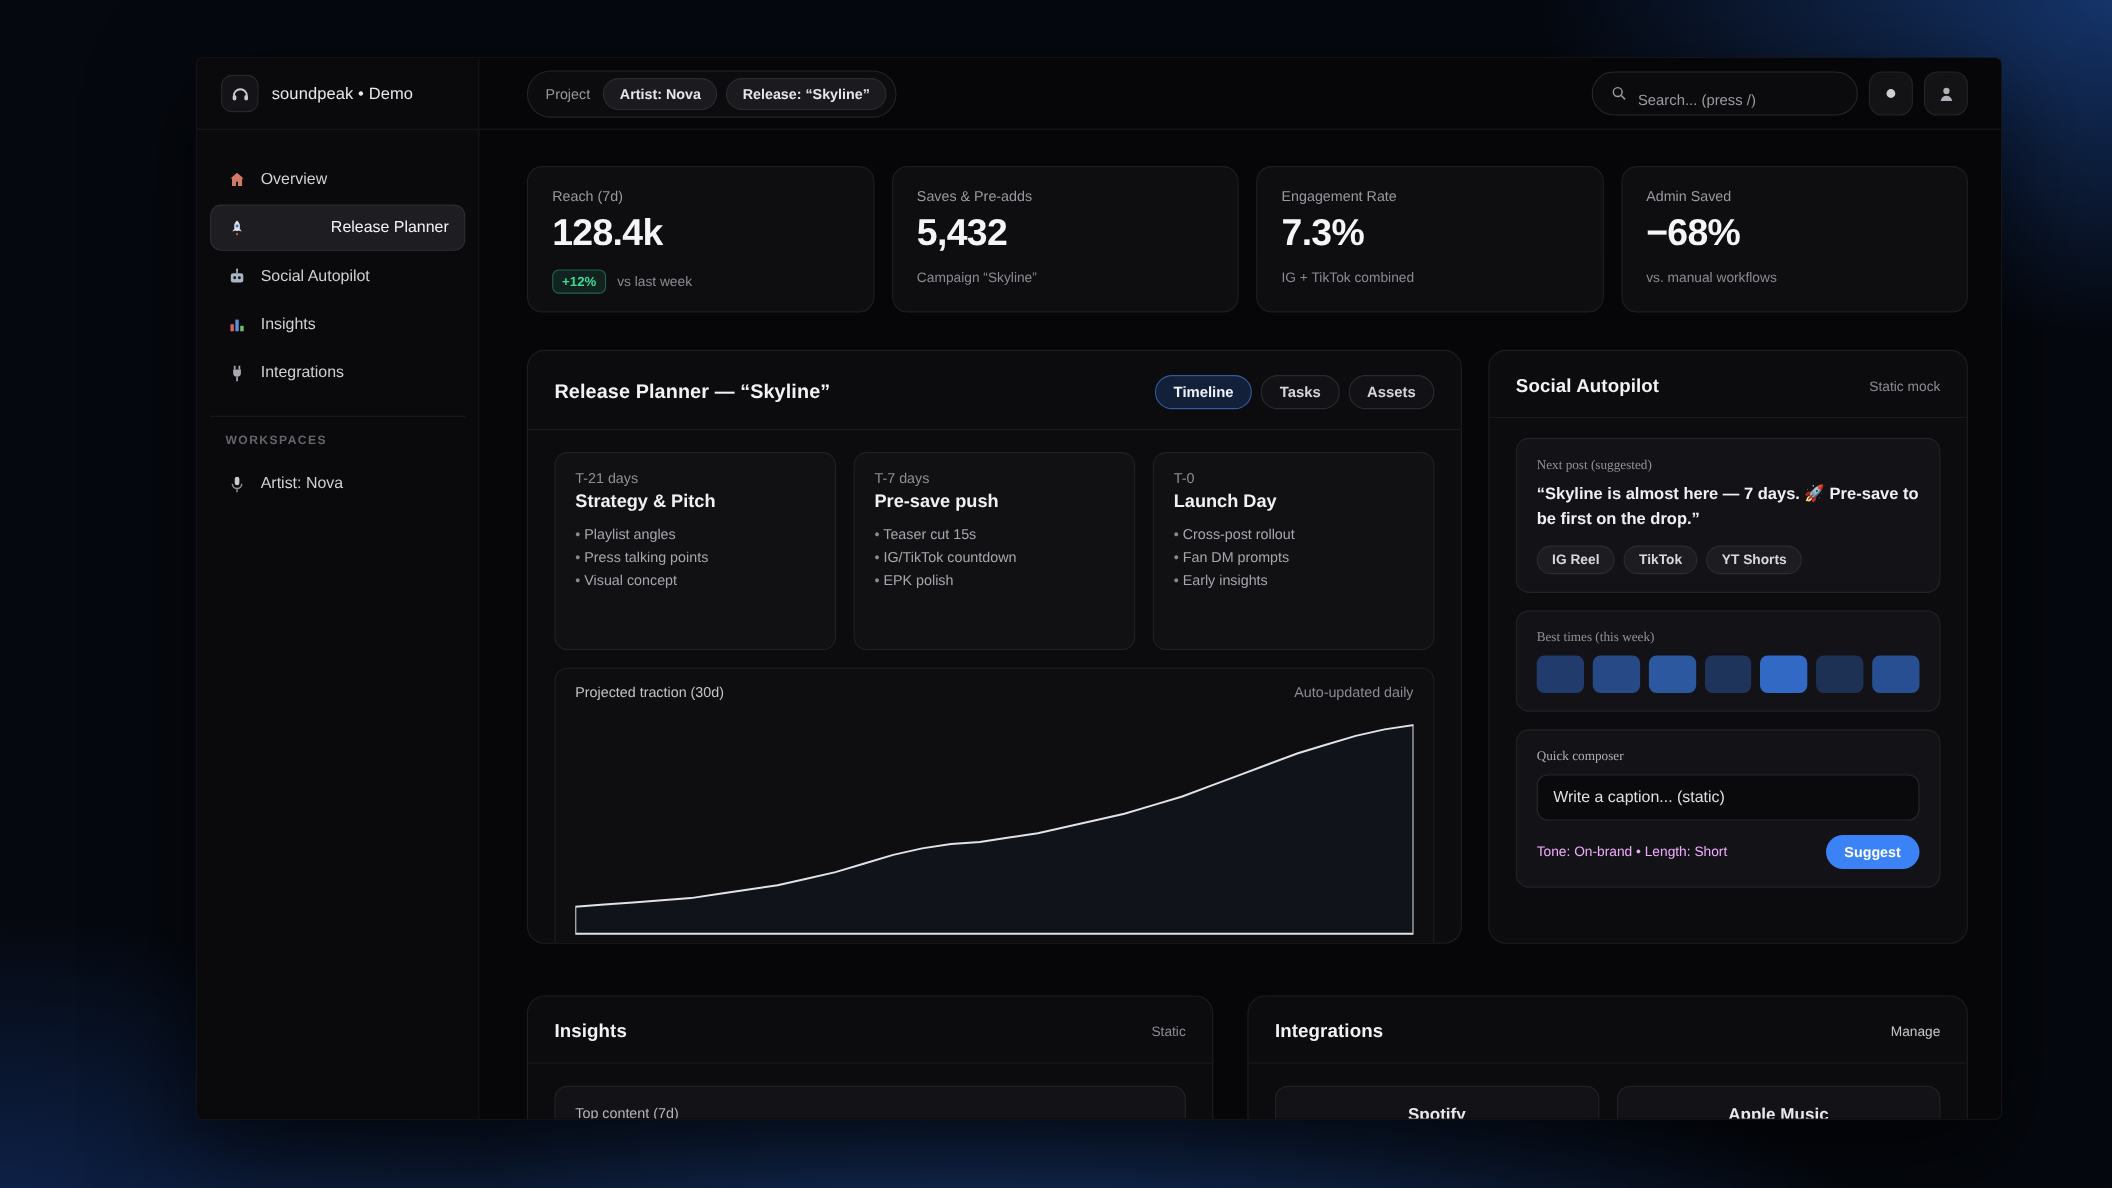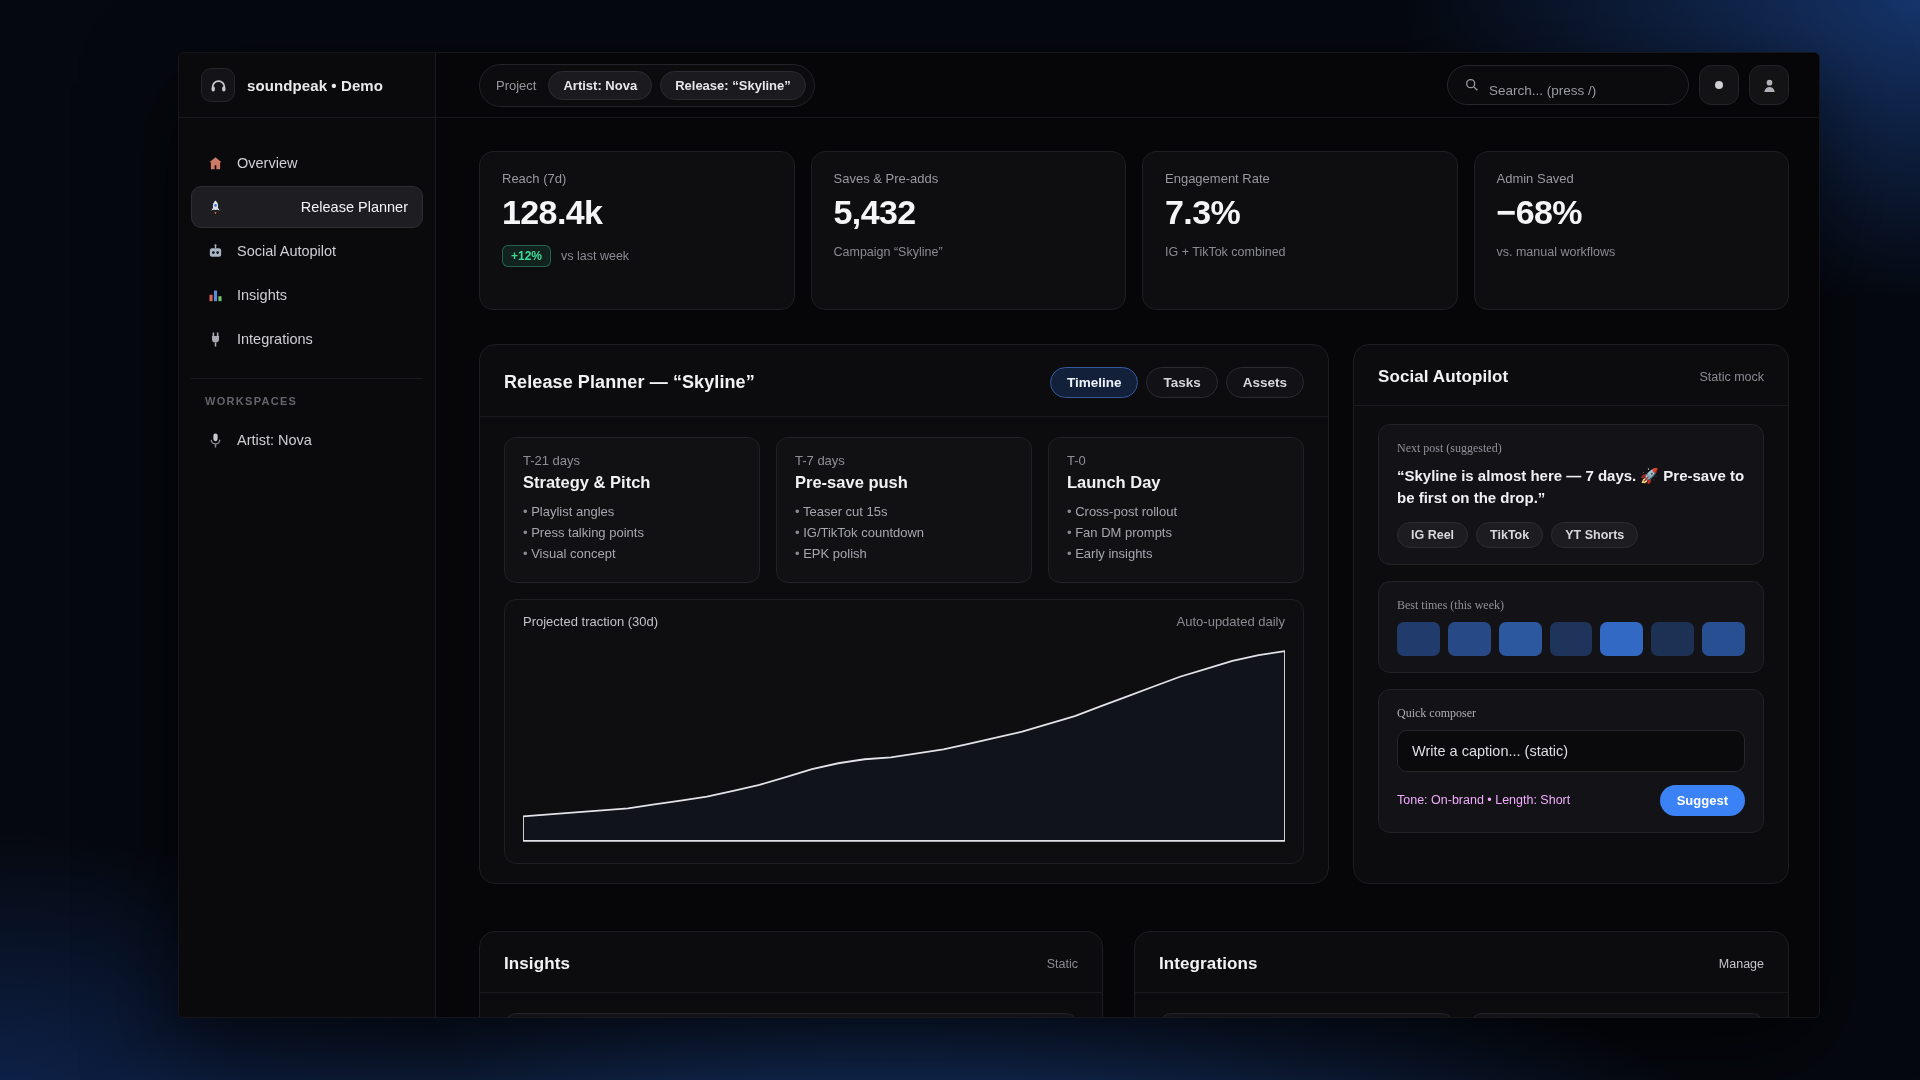--- a/index.html
+++ b/index.html
@@ -16,21 +16,21 @@
   .app-window{
     position:absolute; left:178px; top:52px; width:1642px; height:966px;
     background:#070709; border:1px solid #17171b; border-radius:6px;
     box-shadow:0 30px 90px rgba(0,0,0,.65);
     display:flex; overflow:hidden;
   }
   
   .sidebar{ width:257px; flex:0 0 257px; background:#0a0a0c; border-right:1px solid #1a1a1e; display:flex; flex-direction:column; }
   .logo-row{ height:65px; flex:0 0 65px; display:flex; align-items:center; gap:12px; padding:0 22px; border-bottom:1px solid #1a1a1e; }
   .logo-box{ width:34px; height:34px; border-radius:10px; background:#141418; border:1px solid #26262b; display:flex; align-items:center; justify-content:center; }
-  .brand{ font-size:15px; font-weight:700; color:#e9e9ec; letter-spacing:.1px; }
+  .brand{ font-size:15px; font-weight:400; color:#e9e9ec; letter-spacing:.1px; }
   .nav{ padding:24px 12px 0; display:flex; flex-direction:column; gap:2px; }
   .nav-item{ height:42px; display:flex; align-items:center; gap:13px; padding:0 14px; border-radius:10px; border:1px solid transparent; font-size:14.5px; font-weight:500; color:#cfcfd4; cursor:pointer; }
   .nav-item.active{ background:#1d1d22; border-color:#2d2d33; color:#f3f3f5;justify-content:space-between; }
   .nav-item .ic{ width:18px; display:flex; justify-content:center; }
   .side-divider{ border-top:1px solid #1a1a1e; margin:18px 12px 16px; }
   .ws-label{ font-size:11px; font-weight:700; letter-spacing:1.3px; color:#64646c; padding:0 26px; margin-bottom:8px; }
   
   .main{ flex:1; display:flex; flex-direction:column; background:#060608; min-width:0; }
   .topbar{ height:65px; flex:0 0 65px; border-bottom:1px solid #17171b; display:flex; align-items:center; justify-content:space-between; padding:0 30px 0 43px; }
   .crumb-pill{ display:flex; align-items:center; gap:8px; background:#0c0c0f; border:1px solid #232329; border-radius:999px; padding:6px 8px 6px 16px; }
@@ -38,38 +38,38 @@
   .chip{ background:#1a1a1f; border:1px solid #2b2b31; border-radius:999px; padding:6px 14px; font-size:13px; font-weight:600; color:#e7e7ea; cursor:pointer; }
   .top-right{ display:flex; align-items:center; gap:10px; }
   .search-pill{ display:flex; align-items:center; gap:9px; width:242px; height:40px; background:#0b0b0e; border:1px solid #26262c; border-radius:999px; padding:0 16px; }
   .search-pill input{ background:transparent; border:0; outline:none; color:#d7d7dc; font-size:13.5px; width:100%; font-family:inherit;margin-top:11px; }
   .search-pill input::placeholder{ color:#9a9aa2; }
   .icon-btn{ width:40px; height:40px; border-radius:12px; background:#131316; border:1px solid #232328; display:flex; align-items:center; justify-content:center; cursor:pointer; }
   .dot{ width:8px; height:8px; border-radius:50%; background:#cfcfd4; }
   
   .content{ flex:1; padding:33px 30px 0 43px; overflow:hidden; }
   .kpi-row{ display:grid; grid-template-columns:repeat(4,1fr); gap:16px; }
-  .kpi-card{ height:159px; background:#0e0e11; border:1px solid #1e1e23; border-radius:14px; padding:19px 22px; }
+  .kpi-card{ height:133px; background:#0e0e11; border:1px solid #1e1e23; border-radius:14px; padding:19px 22px; }
   .kpi-label{ font-size:13px; color:#98989f; margin-bottom:7px; }
   .kpi-value{ font-size:34px; font-weight:700; letter-spacing:-.6px; color:#f5f5f7; }
   .kpi-sub{ display:flex; align-items:center; gap:10px; margin-top:13px; font-size:12.5px; color:#8a8a92; }
   .badge-green{ color:#3ddc97; background:rgba(52,211,153,.10); border:1px solid rgba(52,211,153,.38); border-radius:6px; padding:3px 8px; font-size:12px; font-weight:700; }
   .grid-mid{ display:grid; grid-template-columns:1fr 436px; gap:24px; margin-top:34px; height:540px; }
   .panel{ background:#0c0c0f; border:1px solid #1d1d22; border-radius:16px; padding:22px 24px; overflow:hidden; }
   .panel-head{ display:flex; align-items:center; justify-content:space-between; }
   .panel-title{ font-size:18px; font-weight:700; color:#f2f2f4; letter-spacing:.1px; }
   .panel-note{ font-size:12.5px; color:#8a8a92; }
   .panel-link{ font-size:12.5px; color:#c4c4ca; cursor:pointer; }
   .panel-divider{ border-top:1px solid #1a1a1e; margin:18px -24px 0; }
   
   .tabs{ display:flex; gap:8px; }
   .tab{ padding:7px 16px; border-radius:999px; border:1px solid #2a2a30; background:#121216; font-size:13.5px; font-weight:600; color:#d6d6db; cursor:pointer; }
   .tab.active{ background:#12203a; border-color:#35599c; color:#eef2fa; }
   .phase-row{ display:grid; grid-template-columns:repeat(3,1fr); gap:16px; margin-top:20px; }
-  .phase-card{ height:146px; background:#111114; border:1px solid #212126; border-radius:12px; padding:15px 18px; }
+  .phase-card{ height:180px; background:#111114; border:1px solid #212126; border-radius:12px; padding:15px 18px; }
   .phase-eta{ font-size:13px; color:#8f8f97; margin-bottom:5px; }
   .phase-title{ font-size:16.5px; font-weight:700; color:#f1f1f3; margin-bottom:9px; }
   .phase-item{ font-size:13px; color:#a6a6ae; line-height:1.62; }
   .phase-item::before{ content:"•  "; color:#8a8a92; }
   .chart-card{ margin-top:16px; height:265px; background:#0e0e11; border:1px solid #1e1e23; border-radius:12px; padding:14px 18px 16px; }
   .chart-head{ display:flex; justify-content:space-between; font-size:13px; }
   .chart-title{ color:#c2c2c8; } .chart-note{ color:#8a8a92; }
   .chart-card svg{ width:100%; height:205px; margin-top:8px; display:block; }
   
   .stack{ display:flex; flex-direction:column; gap:16px; margin-top:18px; }

